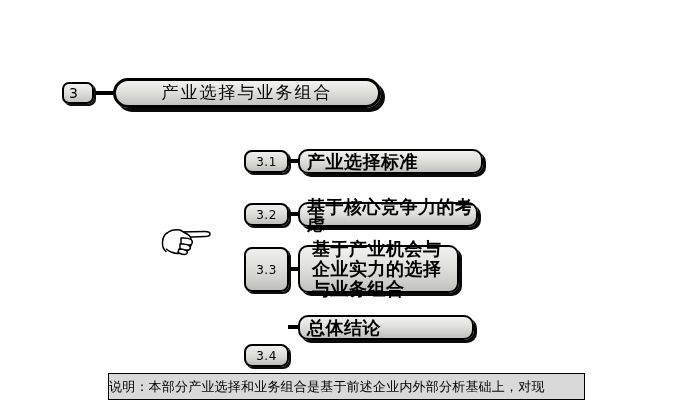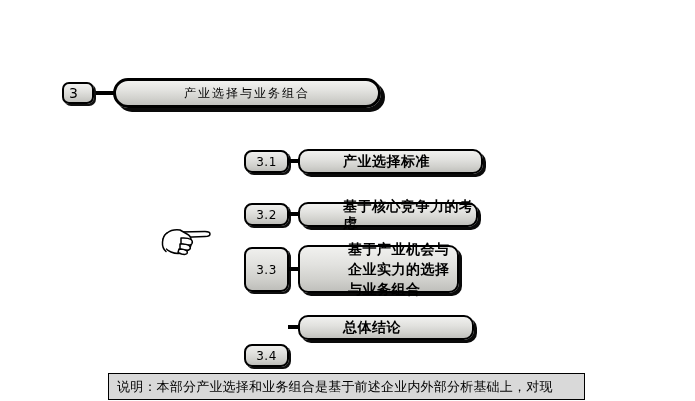--- a/index.html
+++ b/index.html
@@ -44,21 +44,21 @@
     left: 113px;
     top: 78px;
     width: 268px;
     height: 30px;
     border-width: 3px;
     border-radius: 15px;
     justify-content: center;
     box-shadow: 4px 4px 0 0 #0a0a0a;
   }
   #title-box .txt {
-    font-size: 12px;
+    font-size: 17px;
     font-weight: 500;
     letter-spacing: 2px;
     line-height: 1;
     padding-bottom: 1px;
   }
 
   
   #chapter-num-box {
     left: 62px;
     top: 82px;
@@ -122,25 +122,24 @@
                 #c0c0bc 100%);
     border: 2px solid #000000;
     border-radius: 10px;
     display: flex;
     align-items: center;
     color: #000000;
     box-shadow: 3px 3px 0 0 #0a0a0a;
     padding-left: 7px;
   }
   .sub-box .txt {
-    font-size: 14px;
+    font-size: 18px;
     font-weight: bold;
     line-height: 17px;
     letter-spacing: 0.5px;
-    margin-left: 36px;
   }
 
   
   #sub-label-1 { left: 244px; top: 150px; width: 45px; height: 23px; }
   #sub-conn-1  { left: 288px; top: 159px; }
   #sub-box-1   { left: 298px; top: 149px; width: 185px; height: 25px; }
 
   #sub-label-2 { left: 244px; top: 203px; width: 45px; height: 23px; }
   #sub-conn-2  { left: 288px; top: 212px; }
   #sub-box-2   { left: 298px; top: 202px; width: 180px; height: 25px; align-items: center; }
@@ -169,21 +168,20 @@
     position: absolute;
     left: 108px;
     top: 373px;
     width: 477px;
     height: 27px;
     box-sizing: border-box;
     background: #d9d9d9;
     border: 1px solid #000000;
     display: flex;
     align-items: center;
-    padding-left: 8px;
     color: #000000;
   }
   #note-box .txt {
     font-size: 13px;
     line-height: 1;
     letter-spacing: 0.2px;
     white-space: nowrap;
   }
 </style>
 </head>

